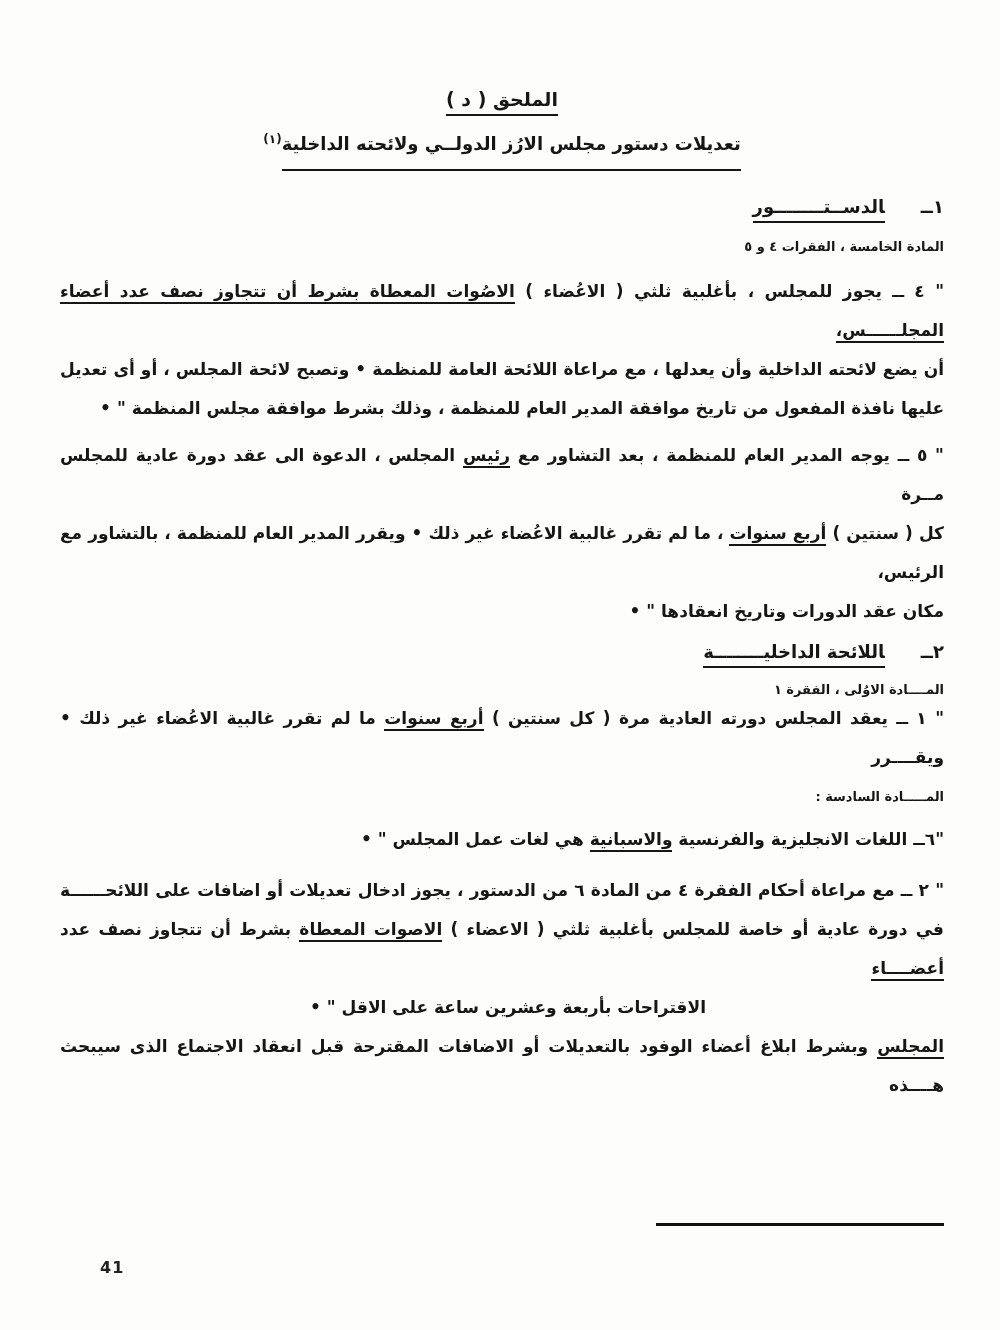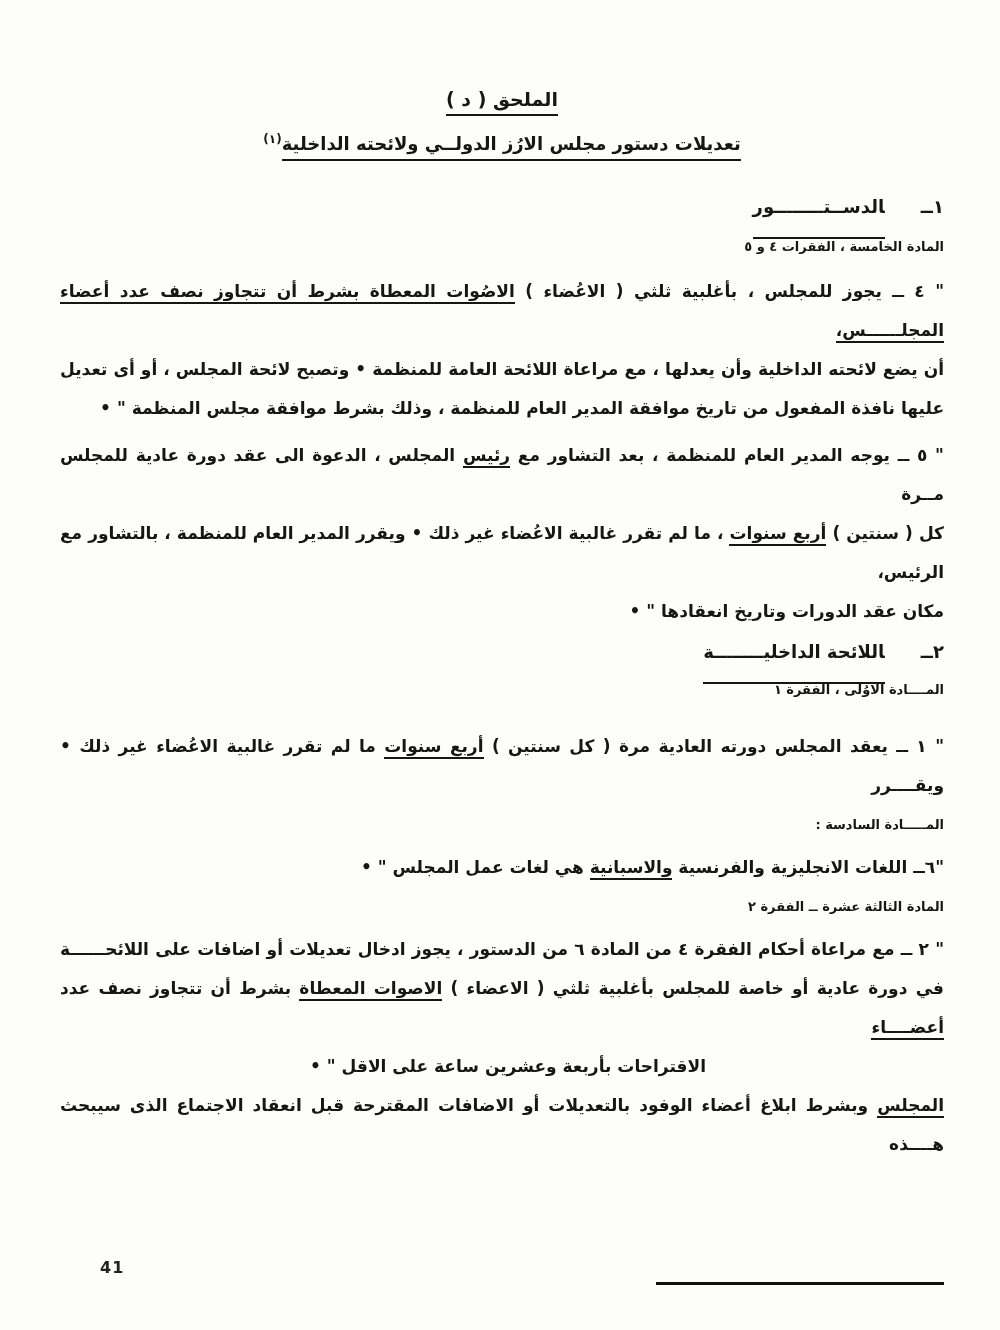--- a/index.html
+++ b/index.html
@@ -5,28 +5,28 @@
   html,body{margin:0;padding:0;background:#e8e8e6;}
   .page{
     width:1000px;height:1330px;position:relative;margin:0 auto;
     background:#fdfdfb;color:#161616;direction:rtl;overflow:hidden;
     font-family:"DejaVu Sans",sans-serif;
   }
   .content{padding:88px 56px 0 60px;}
   .appendix{font-size:19px;font-weight:700;margin:0 0 22px 0;text-align:center;}
   .appendix .u-head{border-bottom:2.5px solid #161616;padding-bottom:4px;}
   .title-row{text-align:center;margin:0 0 42px 0;font-size:18px;font-weight:700;}
-  .title-row .u-title{border-bottom:2px solid #161616;padding-bottom:5px;}
+  .title-row .u-title{border-bottom:2px solid #161616;padding-bottom:15px;}
   .title-row sup{font-size:12px;vertical-align:super;font-weight:700;}
   .sec-heading{font-size:18px;font-weight:700;margin:0 0 22px 0;}
   .sec-heading .num{margin-left:36px;}
-  .sec-heading .u-head{border-bottom:2.5px solid #161616;padding-bottom:20px;}
+  .sec-heading .u-head{border-bottom:2.5px solid #161616;padding-bottom:4px;}
   .sec2{margin-bottom:20px;}
   .article{font-size:13px;font-weight:700;margin:0 0 18px 0;}
-  .article-1{margin-bottom:30px;}
+  .article-1{margin-bottom:2px;}
   .article-6{margin-bottom:16px;}
   .article-13{margin-bottom:16px;}
   .para{margin:0 0 8px 0;font-size:17px;font-weight:600;}
   .para .line{line-height:39px;white-space:nowrap;}
   .para .line.fill{text-align:justify;text-align-last:justify;white-space:normal;}
   .para5{margin-bottom:10px;}
   .para1{margin-bottom:12px;}
   .para6{margin-bottom:12px;}
   .seg-u{border-bottom:2px solid #161616;padding-bottom:1px;}
   .footnote-divider{
@@ -78,21 +78,20 @@
     <div class="para para1">
         <div class="line fill"><span class="seg">" ١ ــ يعقد المجلس دورته العادية مرة ( كل سنتين ) </span><span class="seg seg-u">أربع سنوات</span><span class="seg"> ما لم تقرر غالبية الاعُضاء غير ذلك •  ويقــــرر</span></div>
       </div>
 
     <div class="article article-6">المـــــادة السادسة :</div>
 
     <div class="para para6">
         <div class="line"><span class="seg">"٦ــ اللغات الانجليزية والفرنسية </span><span class="seg seg-u">والاسبانية</span><span class="seg"> هي لغات عمل المجلس " •</span></div>
       </div>
 
-    <div class="article article-13">المادة الثالثة عشرة ــ الفقرة ٢</div>
 
     <div class="para para2">
         <div class="line fill"><span class="seg">" ٢ ــ مع مراعاة أحكام الفقرة ٤ من المادة ٦ من الدستور ، يجوز ادخال تعديلات أو اضافات على اللائحــــــة</span></div>
         <div class="line fill"><span class="seg">في دورة عادية أو خاصة للمجلس بأغلبية ثلثي ( الاعضاء ) </span><span class="seg seg-u">الاصوات المعطاة</span><span class="seg"> بشرط أن تتجاوز نصف عدد </span><span class="seg seg-u">أعضــــاء</span></div>
         <div class="line" style="margin-right: 238px;"><span class="seg">الاقتراحات بأربعة وعشرين ساعة على الاقل " •</span></div>
         <div class="line fill"><span class="seg seg-u">المجلس</span><span class="seg"> وبشرط ابلاغ أعضاء الوفود بالتعديلات أو الاضافات المقترحة قبل انعقاد الاجتماع الذى سيبحث هــــذه</span></div>
       </div>
 
     <div class="footnote-divider"></div>
 

